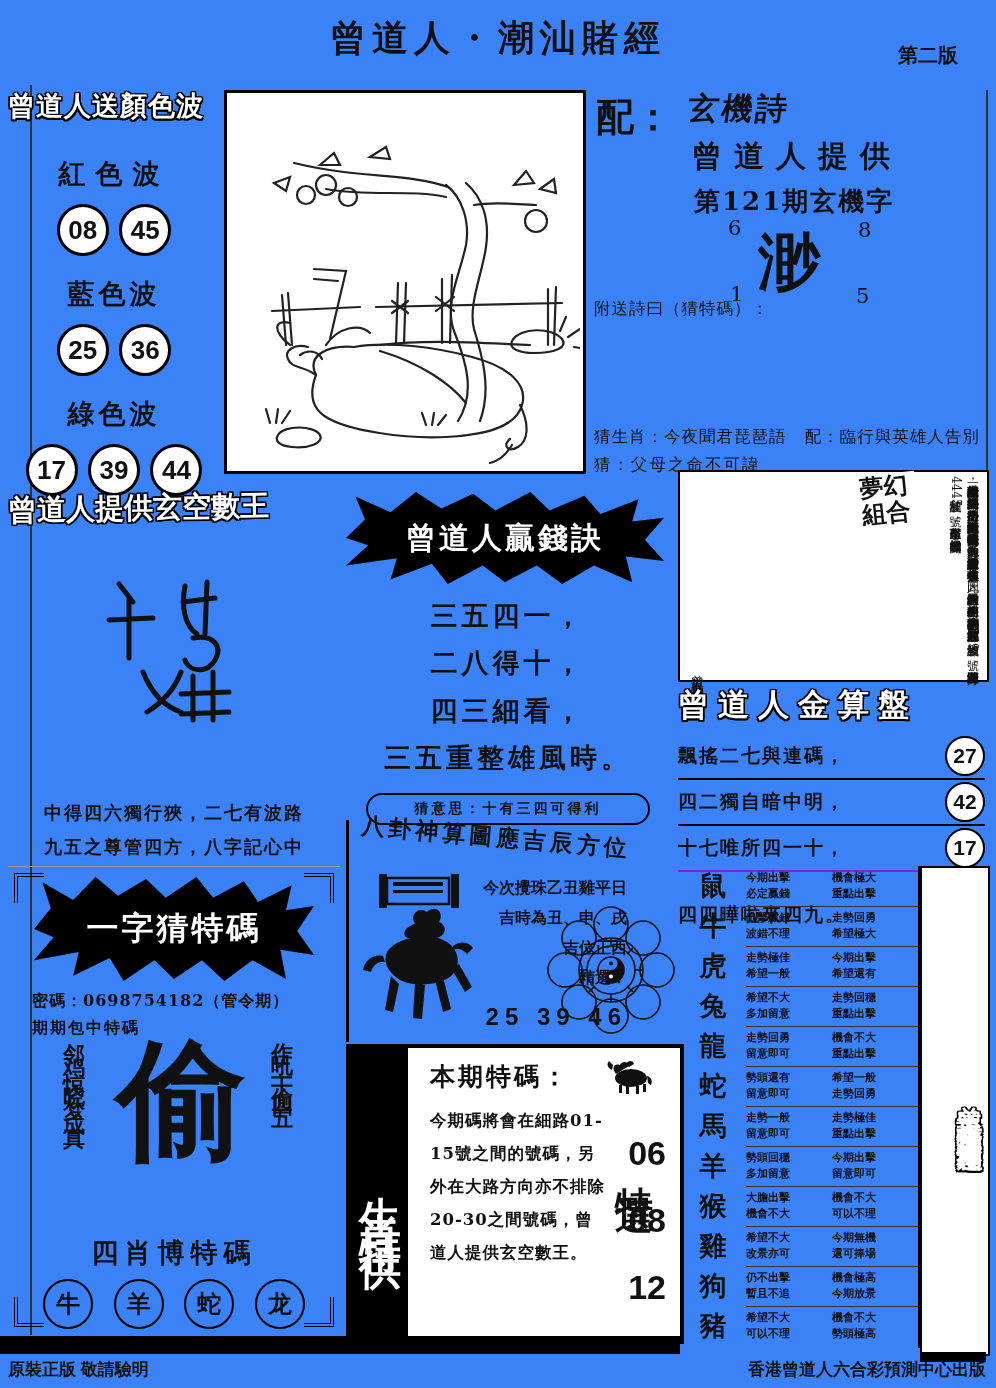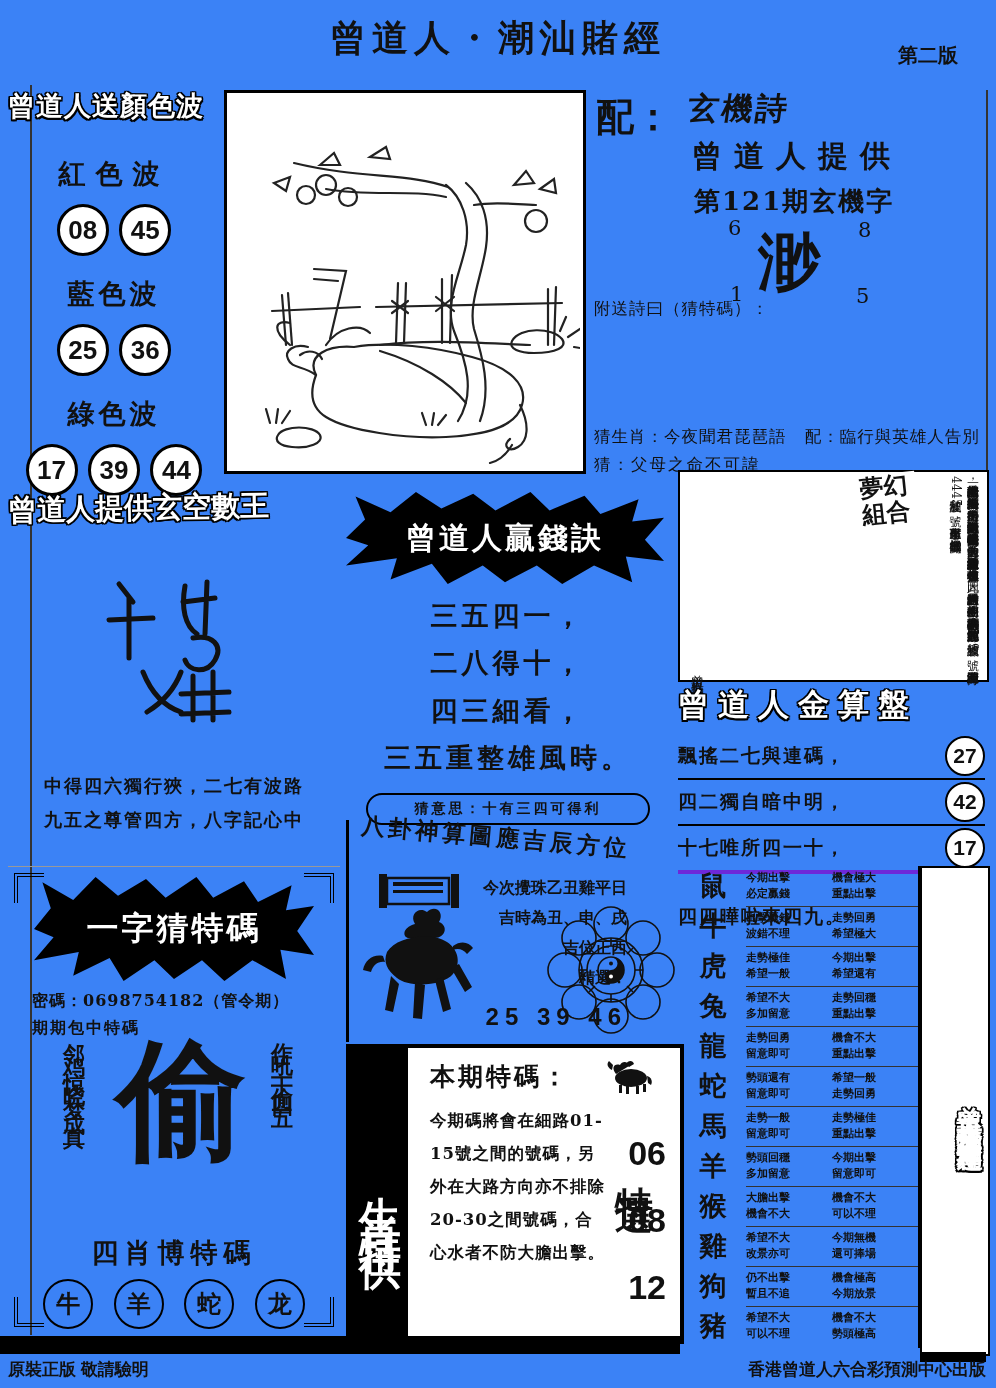--- a/index.html
+++ b/index.html
@@ -154,21 +154,21 @@
     <div class="outline" style="font-size:29px;font-weight:900;white-space:nowrap;transform:rotate(-1deg);">曾道人提供玄空數王</div>
     <svg width="170" height="170" viewBox="0 0 170 170" style="display:block;margin:40px auto 0;">
       <g fill="none" stroke="#111" stroke-width="5" stroke-linecap="round">
         <path d="M40 30 L 40 90 M20 52 L 64 50 M30 16 L 44 34"></path>
         <path d="M96 18 C 92 40 96 58 108 66 M118 14 L 116 66 M94 34 L 126 30"></path>
         <path d="M104 70 C 124 66 134 78 126 92 C 118 106 100 104 96 92"></path>
         <path d="M54 104 C 62 124 74 138 92 144 M58 144 C 74 134 86 120 92 104"></path>
         <path d="M104 108 L 104 152 M124 104 L 124 152 M92 126 L 140 124 M92 146 L 140 144"></path>
       </g>
     </svg>
-    <div class="serif prelines" style="margin-top:31px;text-align:center;font-size:18px;font-weight:700;letter-spacing:2px;line-height:1.9;font-family:Liberation Serif, serif;">中得四六獨行狹，二七有波路
+    <div class="serif prelines" style="margin-top:58px;text-align:center;font-size:18px;font-weight:700;letter-spacing:2px;line-height:1.9;font-family:Liberation Serif, serif;">中得四六獨行狹，二七有波路
 九五之尊管四方，八字記心中</div>
   </div>
 
   <div class="abs" style="left:346px;top:492px;width:324px;height:316px;">
     <div class="burst" style="width:318px;height:92px;">
       <span style="font-size:30px;">曾道人贏錢訣</span>
     </div>
     <div class="serif prelines" style="text-align:center;font-size:27px;font-weight:700;letter-spacing:4px;line-height:1.75;margin-top:8px;">三五四一，
 二八得十，
 四三細看，
@@ -187,21 +187,21 @@
     <div class="outline" style="font-size:31px;font-weight:900;letter-spacing:9px;white-space:nowrap;">曾道人金算盤</div>
     <div style="margin-top:8px;">
       <div style="display:flex;align-items:center;justify-content:space-between;border-bottom:2px solid #000;padding:2px 0;">
         <span class="serif" style="font-size:19px;font-weight:700;letter-spacing:2px;">飄搖二七與連碼，</span>
         <span class="circ-num">27</span>
       </div>
       <div style="display:flex;align-items:center;justify-content:space-between;border-bottom:2px solid #000;padding:2px 0;">
         <span class="serif" style="font-size:19px;font-weight:700;letter-spacing:2px;">四二獨自暗中明，</span>
         <span class="circ-num">42</span>
       </div>
-      <div style="display:flex;align-items:center;justify-content:space-between;border-bottom:4px solid #6d28d9;padding:2px 0;">
+      <div style="display:flex;align-items:center;justify-content:space-between;border-bottom:2px solid #6d28d9;padding:2px 0;">
         <span class="serif" style="font-size:19px;font-weight:700;letter-spacing:2px;">十七唯所四一十，</span>
         <span class="circ-num">17</span>
       </div>
       <div style="display:flex;align-items:flex-end;justify-content:space-between;padding:16px 0;">
         <span class="serif" style="font-size:19px;font-weight:700;letter-spacing:2px;">四四曄啦來四九。</span>
         <span class="circ-num">49</span>
       </div>
     </div>
   </div>
 
@@ -274,21 +274,21 @@
         <circle cx="66" cy="59.5" r="2" fill="#111"></circle>
           <circle cx="66" cy="72.5" r="2" fill="#fff"></circle>
       </g>
     </svg>
   </div>
 
   <div class="abs" style="left:346px;top:1044px;width:330px;height:292px;border:4px solid #000;background:#fff;">
     <div class="abs vert" style="left:0;top:0;width:58px;height:100%;background:#000;color:#fff;font-size:42px;font-weight:900;
                 letter-spacing:18px;text-align:center;padding-top:8px;box-sizing:border-box;">生肖特供</div>
     <div class="abs serif" style="left:80px;top:12px;font-size:25px;font-weight:900;letter-spacing:3px;">本期特碼：</div>
-    <div class="abs serif" style="left:80px;top:56px;width:176px;font-size:16.5px;font-weight:700;line-height:2.0;letter-spacing:1px;">今期碼將會在細路01-15號之間的號碼，另外在大路方向亦不排除20-30之間號碼，合心水者不防大膽出擊。</div>
+    <div class="abs serif" style="left:80px;top:56px;width:176px;font-size:16.5px;font-weight:700;line-height:2.0;letter-spacing:1px;">今期碼將會在細路01-15號之間的號碼，另外在大路方向亦不排除20-30之間號碼，曾道人提供玄空數王。</div>
     <svg class="abs" style="right:24px;top:12px;" width="52" height="34" viewBox="0 0 52 34">
       <g fill="#111">
         <ellipse cx="27" cy="18" rx="16" ry="9"></ellipse>
         <path d="M12 14 c-5 -6 -2 -11 4 -9 c2 -4 8 -4 9 1 z"></path>
         <path d="M8 10 c-4 -2 -6 -6 -3 -9 l4 4 z M22 4 c2 -4 7 -4 8 0 l-5 3 z"></path>
         <rect x="15" y="25" width="3" height="8"></rect>
           <rect x="22" y="26" width="3" height="8"></rect>
         <rect x="32" y="26" width="3" height="8"></rect>
           <rect x="39" y="24" width="3" height="8"></rect>
         <path d="M43 16 c4 1 6 5 4 9 l-3 -2 z"></path>

